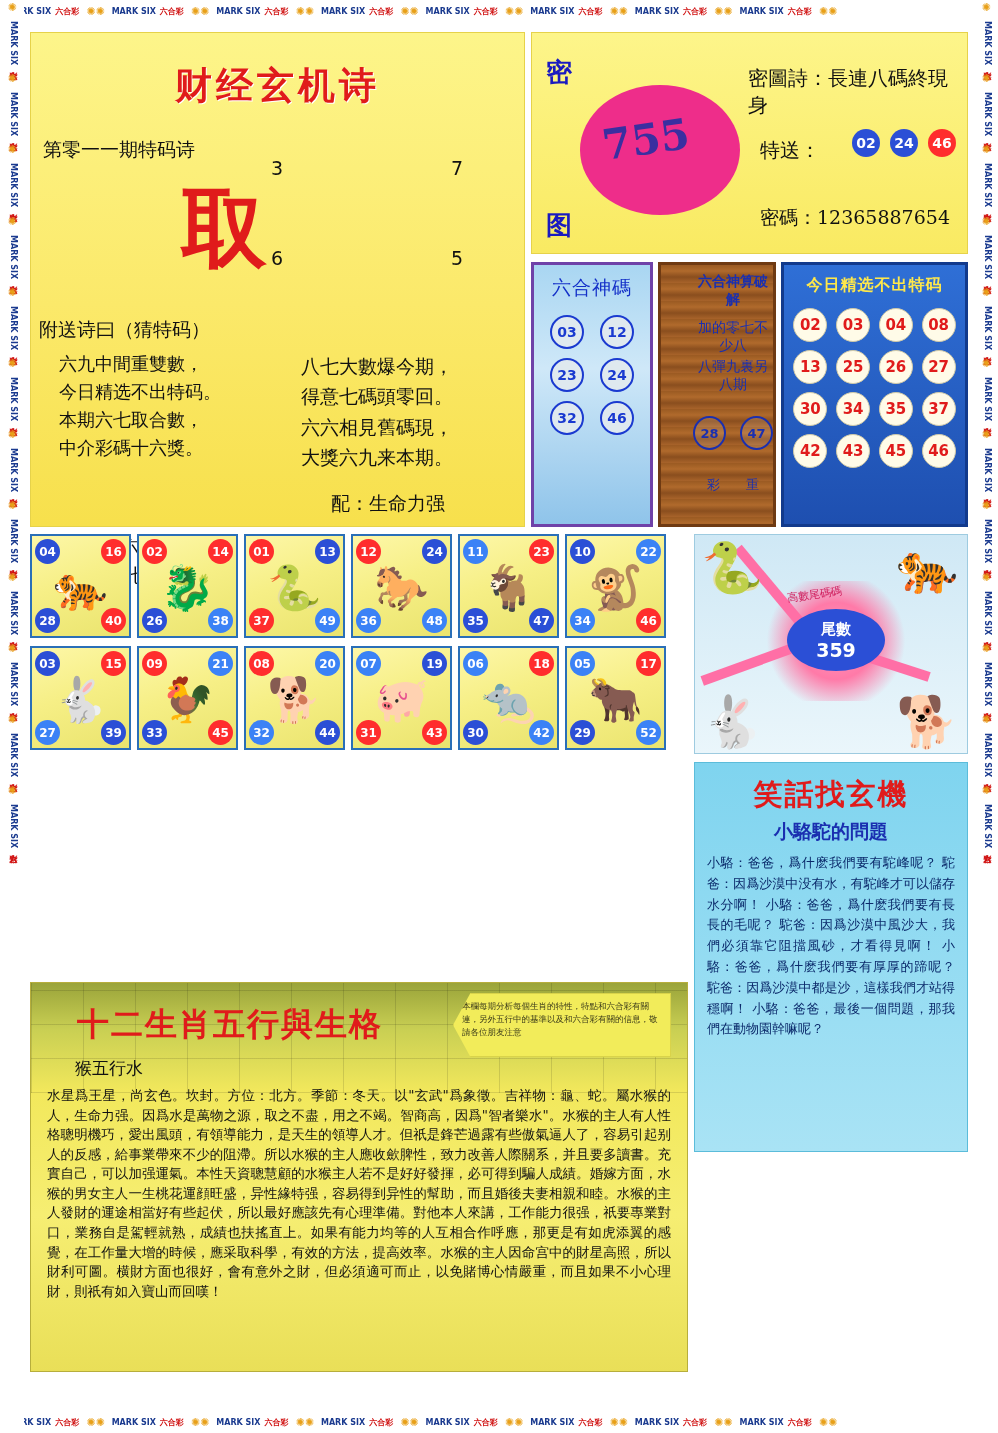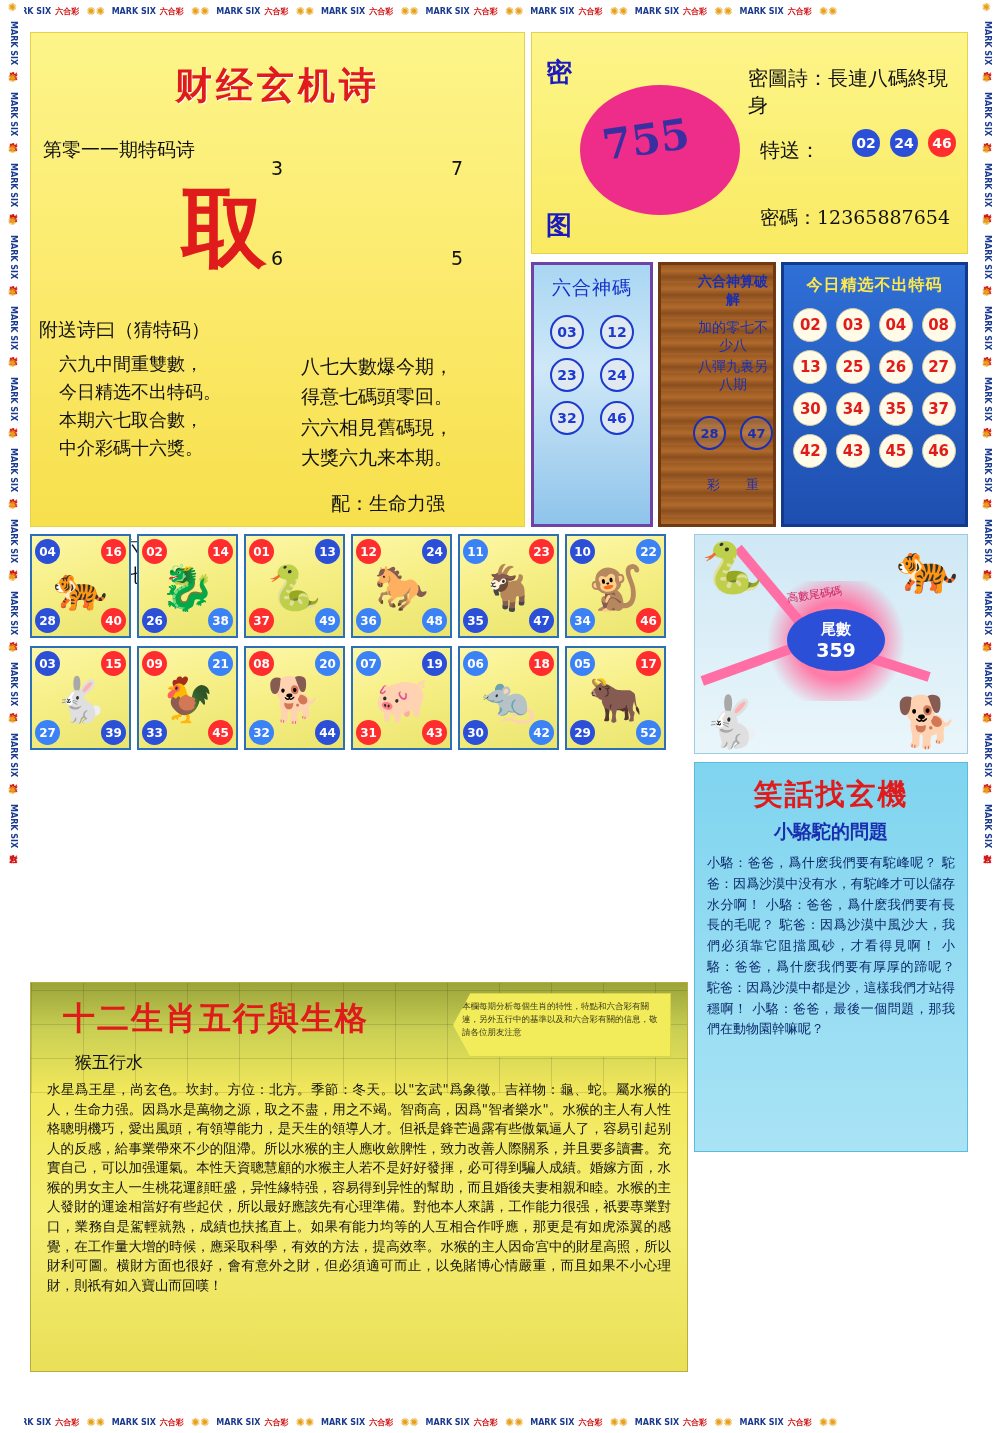--- a/index.html
+++ b/index.html
@@ -105,21 +105,21 @@
   #art .a1{left:6px;top:4px;}
   #art .a2{right:8px;top:4px;}
   #art .a3{left:6px;bottom:2px;}
   #art .a4{right:8px;bottom:2px;}
 
   
   #wuxing{left:6px;top:740px;width:658px;height:390px;background:linear-gradient(180deg,#9aa43a 0%,#c9cf53 12%,#f2e85c 28%,#f6ee72 60%,#e9df58 100%);border:1px solid #b7ae3c;box-sizing:border-box;position:relative;overflow:hidden;}
   #wuxing .grid-lines{position:absolute;left:0;top:0;width:658px;height:110px;background:
      repeating-linear-gradient(90deg, rgba(0,0,0,0.12) 0 1px, rgba(0,0,0,0) 1px 52px),
      repeating-linear-gradient(0deg, rgba(0,0,0,0.12) 0 1px, rgba(0,0,0,0) 1px 34px);}
-  #wuxing h2{margin:0;padding:14px 0 0 32px;font-family:"DejaVu Serif","Liberation Serif",serif;font-size:32px;color:#e01b1b;font-weight:bold;letter-spacing:2px;position:relative;}
+  #wuxing h2{margin:6px;padding:14px 0 0 40px;font-family:"DejaVu Serif","Liberation Serif",serif;font-size:32px;color:#e01b1b;font-weight:bold;letter-spacing:2px;position:relative;}
   #wuxing .arrowbox{position:absolute;right:16px;top:10px;width:218px;height:64px;background:#f2ec5a;border:1px solid #d9d34a;font-size:8.5px;color:#3a3a1a;line-height:1.5;padding:6px 8px;box-sizing:border-box;clip-path:polygon(8% 0,100% 0,100% 100%,8% 100%,0 50%);}
   #wuxing .sub{margin:10px 0 0 44px;font-family:"DejaVu Serif","Liberation Serif",serif;font-size:17px;color:#111;}
   #wuxing .txt{margin:6px 16px 0 16px;font-family:"DejaVu Serif","Liberation Serif",serif;font-size:13.5px;color:#111;line-height:1.45;text-align:justify;}
 
   
   #joke{left:670px;top:740px;width:274px;height:390px;background:linear-gradient(180deg,#7fd4ef,#a9e3f5);border:1px solid #5bbcda;box-sizing:border-box;}
   #joke h2{margin:0;padding:12px 0 0 0;text-align:center;font-family:"DejaVu Serif","Liberation Serif",serif;font-size:29px;color:#e01b1b;font-weight:bold;letter-spacing:2px;}
   #joke h3{margin:4px 0 0 0;text-align:center;font-family:"DejaVu Serif","Liberation Serif",serif;font-size:19px;color:#1a2fb0;font-weight:bold;}
   #joke .body{margin:8px 12px 0 12px;font-family:"DejaVu Serif","Liberation Serif",serif;font-size:13px;color:#0b2a6b;line-height:1.6;text-align:justify;}
 </style>

